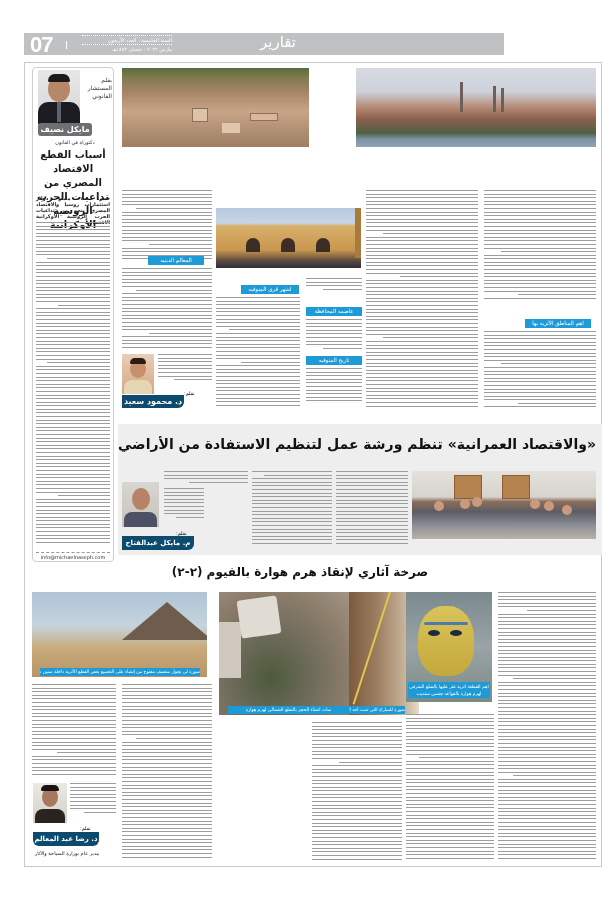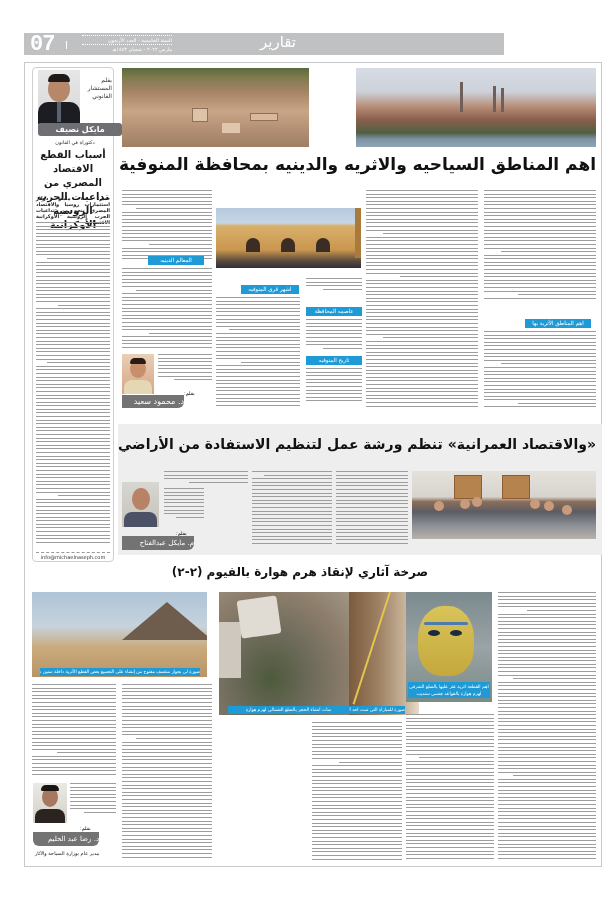--- a/index.html
+++ b/index.html
@@ -1,38 +1,38 @@
 <!DOCTYPE html>
 <html><head>
 <meta charset="utf-8">
 <style>
   * { box-sizing: border-box; margin: 0; padding: 0; }
   body { width: 616px; height: 900px; background: #ffffff; font-family: "DejaVu Sans", sans-serif; position: relative; overflow: hidden; direction: ltr; }
   .page { position: absolute; left: 0; top: 0; width: 616px; height: 900px; }
   
   .hdr-bar { position: absolute; left: 24px; top: 33px; width: 480px; height: 22px; background: #bfc1c2; }
-  .hdr-num { position: absolute; left: 30px; top: 32px; font-family: Liberation Mono, monospace; font-weight: bold; font-size: 22px; color: #ffffff; letter-spacing: -1px; }
+  .hdr-num { position: absolute; left: 30px; top: 32px; font-family: Liberation Sans, sans-serif; font-weight: bold; font-size: 22px; color: #ffffff; letter-spacing: -1px; }
   .hdr-sep { position: absolute; left: 66px; top: 41px; width: 1px; height: 8px; background: #fff; }
   .hdr-meta { position: absolute; left: 82px; top: 35px; width: 90px; font-size: 5px; color: #fff; text-align: right; line-height: 8px; direction: rtl; }
   .hdr-meta-line { border-top: 1px dotted #fff; }
   .hdr-title { position: absolute; left: 260px; top: 33px; font-size: 15px; color: #ffffff; direction: rtl; }
   .logo { position: absolute; left: 508px; top: 30px; width: 92px; height: 28px; }
   .logo-tri { position: absolute; left: 26px; top: 0; width: 0; height: 0; border-left: 14px solid transparent; border-right: 14px solid transparent; border-bottom: 16px solid #f3c23a; }
   .logo-text { position: absolute; right: 0; top: 12px; font-size: 9px; font-weight: bold; color: #1f3b70; direction: rtl; white-space: nowrap; }
   .logo-text .red { color: #d73a2f; }
   .frame { position: absolute; left: 24px; top: 62px; width: 578px; height: 805px; border: 1px solid #c9c9c9; }
   
   .col-box { position: absolute; left: 32px; top: 67px; width: 82px; height: 495px; border: 1px solid #cfcfcf; border-radius: 4px; background: #fff; }
   .col-photo { position: absolute; left: 38px; top: 70px; width: 42px; height: 54px; background: linear-gradient(#e6e6e6, #d8d8d8); overflow: hidden; }
   .col-photo .head { position: absolute; left: 10px; top: 6px; width: 22px; height: 26px; border-radius: 50%; background: #b7876a; }
   .col-photo .hair { position: absolute; left: 10px; top: 4px; width: 22px; height: 8px; border-radius: 10px 10px 2px 2px; background: #1e1a17; }
   .col-photo .suit { position: absolute; left: 0; top: 32px; width: 42px; height: 24px; border-radius: 10px 10px 0 0; background: #1b1d22; }
   .col-photo .tie { position: absolute; left: 19px; top: 32px; width: 4px; height: 20px; background: #5a6170; }
   .col-byline { position: absolute; left: 80px; top: 76px; width: 32px; font-size: 6px; color: #333; text-align: right; direction: rtl; line-height: 8px; }
-  .col-name { position: absolute; left: 38px; top: 123px; width: 84px; height: 13px; background: #6d6f72; color: #fff; font-size: 8px; font-weight: bold; text-align: center; line-height: 13px; border-radius: 3px; direction: rtl; }
+  .col-name { position: absolute; left: 38px; top: 123px; width: 54px; height: 13px; background: #6d6f72; color: #fff; font-size: 8px; font-weight: bold; text-align: center; line-height: 13px; border-radius: 3px; direction: rtl; }
   .col-role { position: absolute; left: 38px; top: 139px; width: 74px; font-size: 5px; text-align: center; color: #333; direction: rtl; }
   .col-title { position: absolute; left: 34px; top: 148px; width: 78px; font-size: 10px; font-weight: bold; color: #1a1a1a; text-align: center; direction: rtl; line-height: 14px; }
   .col-lead { position: absolute; left: 36px; top: 195px; width: 74px; font-size: 5px; font-weight: bold; color: #222; text-align: justify; direction: rtl; line-height: 6px; }
   .col-email { position: absolute; left: 36px; top: 552px; width: 74px; font-size: 5px; color: #333; text-align: center; border-top: 1px dashed #999; padding-top: 1px; }
   .txt { position: absolute; overflow: hidden; }
   .txt i { display: block; height: 1px; margin: 0 0 2.6px 0; background: #9d9d9d; }
   .txt i.s { width: 70%; margin-left: 30%; }
   .txt i.m { width: 85%; margin-left: 15%; }
   
   .ph { position: absolute; overflow: hidden; }
@@ -44,21 +44,21 @@
   .ph-city .m1 { position: absolute; left: 104px; top: 14px; width: 3px; height: 30px; background: #6e5f5a; }
   .ph-city .m2 { position: absolute; left: 137px; top: 18px; width: 3px; height: 26px; background: #6e5f5a; }
   .ph-city .m3 { position: absolute; left: 145px; top: 20px; width: 3px; height: 24px; background: #6e5f5a; }
   .ph-mosque { left: 216px; top: 208px; width: 145px; height: 60px; background: linear-gradient(180deg, #b6c9de 0%, #c7d6e5 25%, #d8b06b 30%, #c9964e 70%, #5b4a3e 88%, #2f2f3a 100%); }
   .ph-mosque .mi { position: absolute; left: 139px; top: 0; width: 6px; height: 50px; background: #a87a3c; }
   .ph-mosque .arch { position: absolute; top: 30px; width: 14px; height: 14px; border-radius: 7px 7px 0 0; background: #3c2d24; }
   .ph-author2 { left: 122px; top: 354px; width: 32px; height: 40px; background: linear-gradient(#e8cfb6, #d7a585); }
   .ph-author2 .head { position: absolute; left: 8px; top: 6px; width: 16px; height: 18px; border-radius: 50%; background: #c88f6c; }
   .ph-author2 .hair { position: absolute; left: 8px; top: 4px; width: 16px; height: 6px; background: #2b1b14; border-radius: 8px 8px 2px 2px; }
   .ph-author2 .shirt { position: absolute; left: 2px; top: 26px; width: 28px; height: 14px; background: #e6d7b4; border-radius: 8px 8px 0 0; }
-  .badge-blue { position: absolute; background: #737373; color: #fff; font-weight: normal; text-align: right; direction: rtl; border-radius: 0 0 6px 0; }
+  .badge-blue { position: absolute; background: #0c4a6e; color: #fff; font-weight: bold; text-align: center; direction: rtl; border-radius: 0 0 6px 0; }
   .ph-meeting { left: 412px; top: 471px; width: 184px; height: 68px; background: linear-gradient(180deg, #e4e1dc 0%, #d7d3cd 38%, #8b6e5a 45%, #5c5c64 60%, #8c8f96 80%, #b8b3aa 100%); }
   .ph-meeting .door { position: absolute; top: 4px; width: 28px; height: 24px; background: #b5834e; border: 1px solid #8d5d2f; }
   .ph-meeting .p { position: absolute; width: 10px; height: 10px; border-radius: 50%; background: #c99a7c; }
   .ph-author3 { left: 122px; top: 482px; width: 37px; height: 45px; background: linear-gradient(#d8d6d2, #c6c2bb); }
   .ph-author3 .head { position: absolute; left: 10px; top: 6px; width: 18px; height: 22px; border-radius: 50%; background: #b88266; }
   .ph-author3 .shirt { position: absolute; left: 2px; top: 30px; width: 33px; height: 15px; background: #4c5166; border-radius: 8px 8px 0 0; }
   .ph-pyramid { left: 32px; top: 592px; width: 175px; height: 85px; background: linear-gradient(180deg, #afc4d6 0%, #c6d3dd 40%, #c9ab7d 65%, #b99466 100%); }
   .ph-pyramid .pyr { position: absolute; left: 90px; top: 10px; width: 0; height: 0; border-left: 45px solid transparent; border-right: 45px solid transparent; border-bottom: 38px solid #6e5c4c; }
   .ph-stone { left: 219px; top: 592px; width: 130px; height: 123px; background: radial-gradient(ellipse at 40% 70%, #4d5a3b 0%, #6c6a5a 35%, #8c7d6b 70%, #a29584 100%); }
   .ph-stone .blk { position: absolute; left: 20px; top: 6px; width: 40px; height: 38px; background: #e0dbd3; transform: rotate(-8deg); border-radius: 3px; }
@@ -203,21 +203,20 @@
   <div class="ph ph-ruins">
     <div class="b1"></div>
       <div class="b2"></div>
       <div class="b3"></div>
   </div>
   <div class="ph ph-city">
     <div class="m1"></div>
       <div class="m2"></div>
       <div class="m3"></div>
   </div>
-  <div class="headline" style="left:122px;top:154px;width:474px;font-size:17px;">اهم المناطق السياحيه والاثريه والدينيه بمحافظة المنوفية</div>
 
   <div class="ph ph-mosque">
     <div class="mi"></div>
     <div class="arch" style="left:30px;"></div>
       <div class="arch" style="left:65px;"></div>
       <div class="arch" style="left:100px;"></div>
   </div>
 
   <div class="txt" style="left:122px;top:190px;width:90px;height:76px;">
     <i></i>
@@ -830,16 +829,16 @@
       <i></i>
       <i></i>
       <i></i>
       <i></i>
       <i></i>
       <i></i>
       <i></i>
       <i class="s"></i>
   </div>
   <div style="position:absolute;left:80px;top:825px;font-size:5px;direction:rtl;">بقلم:</div>
-  <div class="badge-blue" style="left:33px;top:832px;width:66px;height:14px;font-size:7px;line-height:14px;border-radius:0 0 6px 6px;">د. رضا عبد الحليم</div>
+  <div class="badge-blue" style="left:33px;top:832px;width:66px;height:14px;font-size:7px;line-height:14px;border-radius:0 0 6px 6px;">د. رضا عبد المعالم</div>
   <div style="position:absolute;left:33px;top:850px;width:68px;font-size:5px;text-align:center;direction:rtl;color:#222;">مدير عام بوزارة السياحة والآثار</div>
 
 </div>
 
 </body></html>

